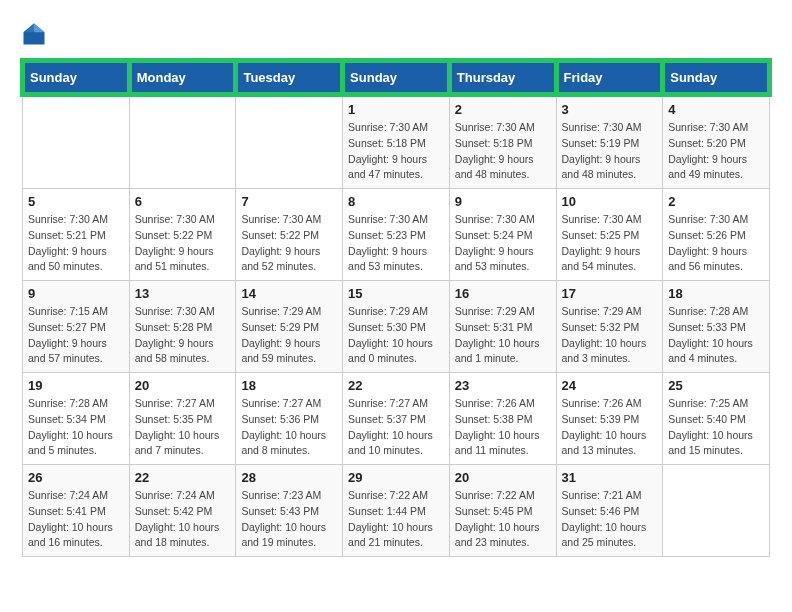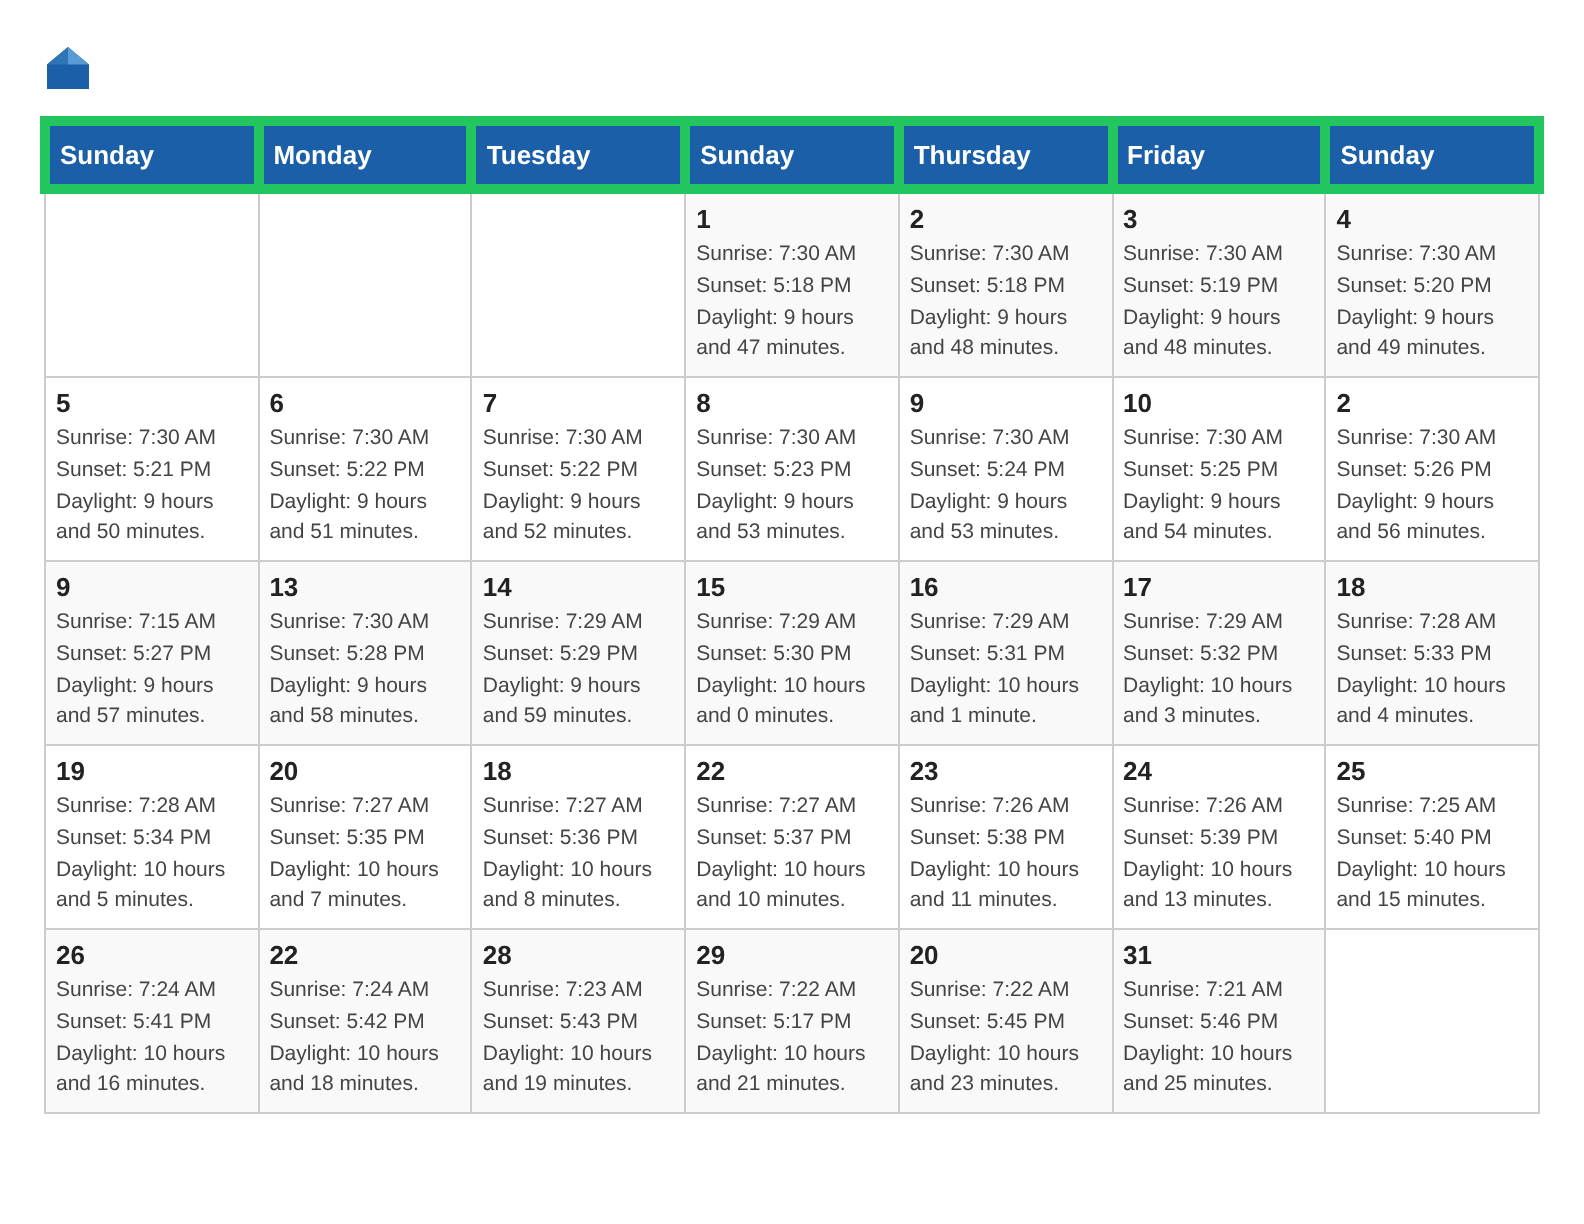--- a/index.html
+++ b/index.html
@@ -323,21 +323,21 @@
         <td>
           <span class="day-number">28</span>
           <div class="day-info">Sunrise: 7:23 AM
 Sunset: 5:43 PM
 Daylight: 10 hours
 and 19 minutes.</div>
         </td>
         <td>
           <span class="day-number">29</span>
           <div class="day-info">Sunrise: 7:22 AM
-Sunset: 5:17 PM
+Sunset: 1:44 PM
 Daylight: 10 hours
 and 21 minutes.</div>
         </td>
         <td>
           <span class="day-number">20</span>
           <div class="day-info">Sunrise: 7:22 AM
 Sunset: 5:45 PM
 Daylight: 10 hours
 and 23 minutes.</div>
         </td>

